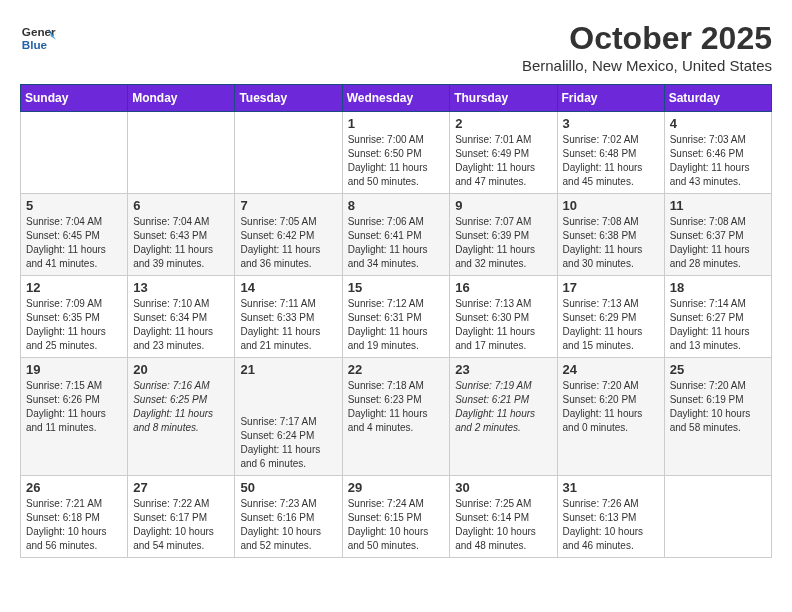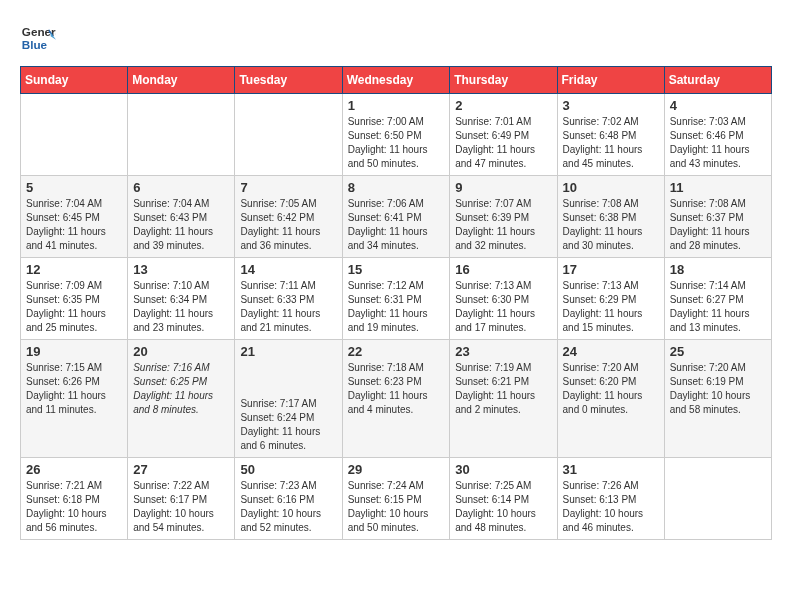--- a/index.html
+++ b/index.html
@@ -36,21 +36,21 @@
     .location {
       font-size: 15px;
       color: #333;
     }
     table {
       width: 100%;
       border-collapse: collapse;
       font-size: 11px;
     }
     thead tr th {
-      background-color: #ef4444;
+      background-color: #6d28d9;
       color: #fff;
       padding: 6px 4px;
       text-align: left;
       font-size: 12px;
       font-weight: bold;
       border: 1px solid #1a4a80;
     }
     tbody tr td {
       border: 1px solid #ccc;
       vertical-align: top;
@@ -85,20 +85,24 @@
 
 <div class="header">
   <div class="logo">
     <svg class="logo-icon" viewBox="0 0 40 40">
       <text x="2" y="18" font-size="13" font-weight="bold" fill="#333" font-family="Arial">General</text>
       <text x="2" y="32" font-size="13" font-weight="bold" fill="#2563a8" font-family="Arial">Blue</text>
       <polygon points="32,10 38,18 32,14" fill="#2563a8"></polygon>
       <polygon points="34,14 40,22 34,18" fill="#4a9fd4"></polygon>
     </svg>
   </div>
+  <div class="title-block">
+    <div class="month-title">October 2025</div>
+    <div class="location">Bernalillo, New Mexico, United States</div>
+  </div>
 </div>
 
 <table>
   <thead>
     <tr>
     <th>Sunday</th>
         <th>Monday</th>
         <th>Tuesday</th>
         <th>Wednesday</th>
         <th>Thursday</th>
@@ -266,21 +270,21 @@
         </td>
         <td>
           <span class="day-num">22</span>
           <div class="day-info" style="white-space: pre-line;">Sunrise: 7:18 AM
 Sunset: 6:23 PM
 Daylight: 11 hours
 and 4 minutes.</div>
         </td>
         <td>
           <span class="day-num">23</span>
-          <div class="day-info" style="white-space: pre-line;">Sunrise: 7:19 AM
+          <div class="day-info" style="white-space: pre-line; font-style: italic;">Sunrise: 7:19 AM
 Sunset: 6:21 PM
 Daylight: 11 hours
 and 2 minutes.</div>
         </td>
         <td>
           <span class="day-num">24</span>
           <div class="day-info" style="white-space: pre-line;">Sunrise: 7:20 AM
 Sunset: 6:20 PM
 Daylight: 11 hours
 and 0 minutes.</div>

